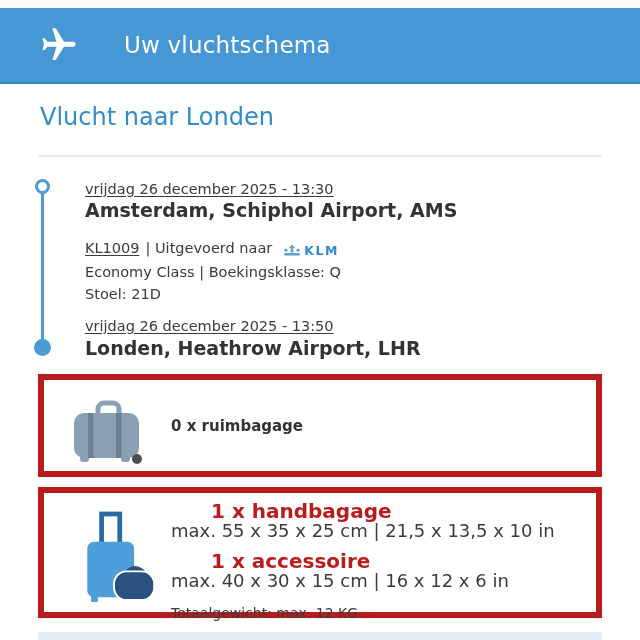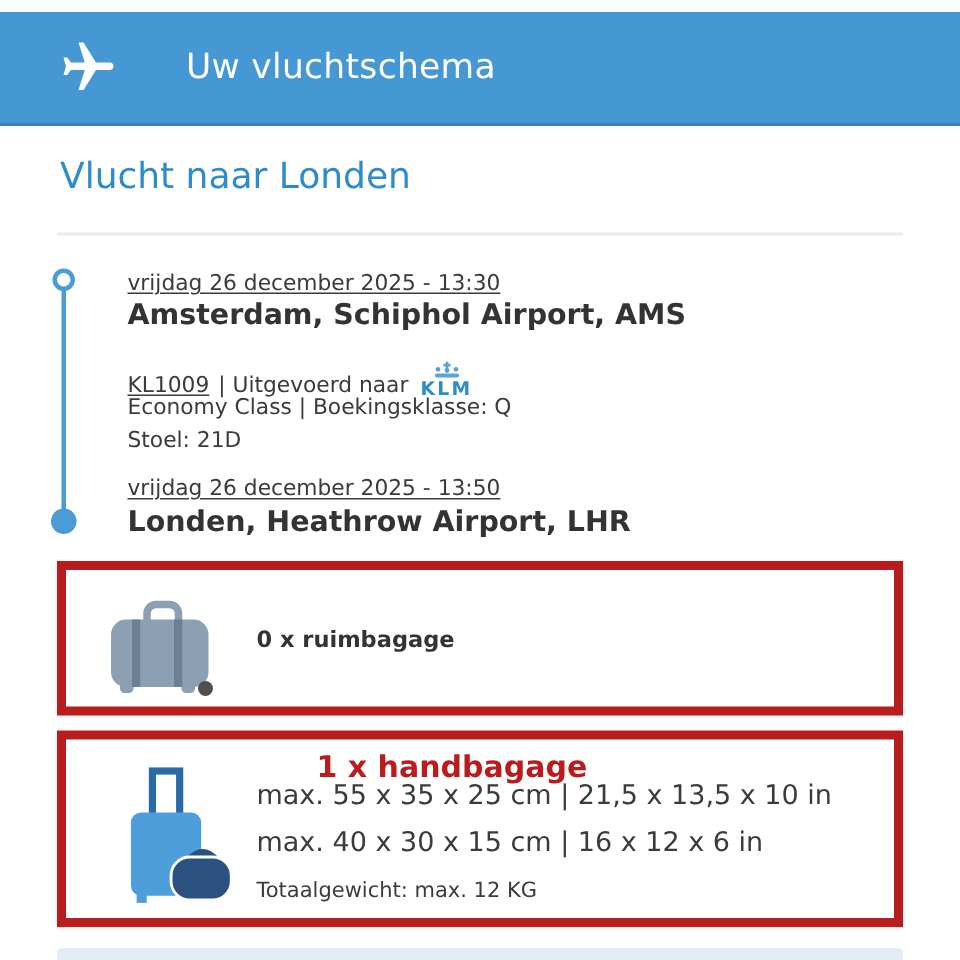--- a/index.html
+++ b/index.html
@@ -28,21 +28,21 @@
   .bold{font-weight:bold;color:#333;font-size:19px;}
   .linkish{text-decoration:underline;text-underline-offset:2px;color:#3b3b3b;cursor:pointer;}
   .dep-datetime{top:181px;}
   .dep-airport{top:199px;}
   .flight-row{top:240px;display:flex;align-items:flex-end;gap:6px;text-align:right;}
   .class-line{top:264px;}
   .seat-line{top:286px;}
   .arr-datetime{top:318px;}
   .arr-airport{top:337px;}
 
-  .klm-logo{display:inline-flex;flex-direction:column;align-items:center;line-height:1;margin-left:2px;transform:translateY(1px);}
+  .klm-logo{display:inline-flex;flex-direction:row;align-items:center;line-height:1;margin-left:2px;transform:translateY(1px);}
   .klm-text{font-size:12.5px;font-weight:bold;color:#2e8cc9;letter-spacing:1.5px;margin-top:1px;}
 
   .card{
     position:absolute;left:38px;width:564px;background:#ffffff;
     border:6px solid #b91c1c;box-sizing:border-box;
     box-shadow:0 1px 3px rgba(0,0,0,.08);
   }
   .card-checked{top:374px;height:103px;}
   .card-cabin{top:487px;height:131px;}
   .checked-icon{position:absolute;left:26px;top:20px;}
@@ -124,18 +124,19 @@
       <rect x="20" y="90" width="7" height="7" fill="#4d9edb"></rect>
       <rect x="16" y="34" width="49" height="58" rx="7" fill="#4d9edb"></rect>
       <path d="M56 68 q10 -12 20 0" stroke="#2b5181" stroke-width="5" fill="none"></path>
       <rect x="44" y="65" width="42" height="30" rx="13" fill="#2b5181" stroke="#ffffff" stroke-width="2"></rect>
     </svg>
   </span>
   <div class="cabin-text">
     <div class="item-label">1 x handbagage</div>
     <div class="item-dims">max. 55 x 35 x 25 cm | 21,5 x 13,5 x 10 in</div>
     <div class="cabin-gap"></div>
+    <div class="item-label">1 x accessoire</div>
     <div class="item-dims">max. 40 x 30 x 15 cm | 16 x 12 x 6 in</div>
     <div class="total-weight">Totaalgewicht: max. 12 KG</div>
   </div>
 </section>
 
 <div class="bottom-bar"></div>
 
 </body></html>

